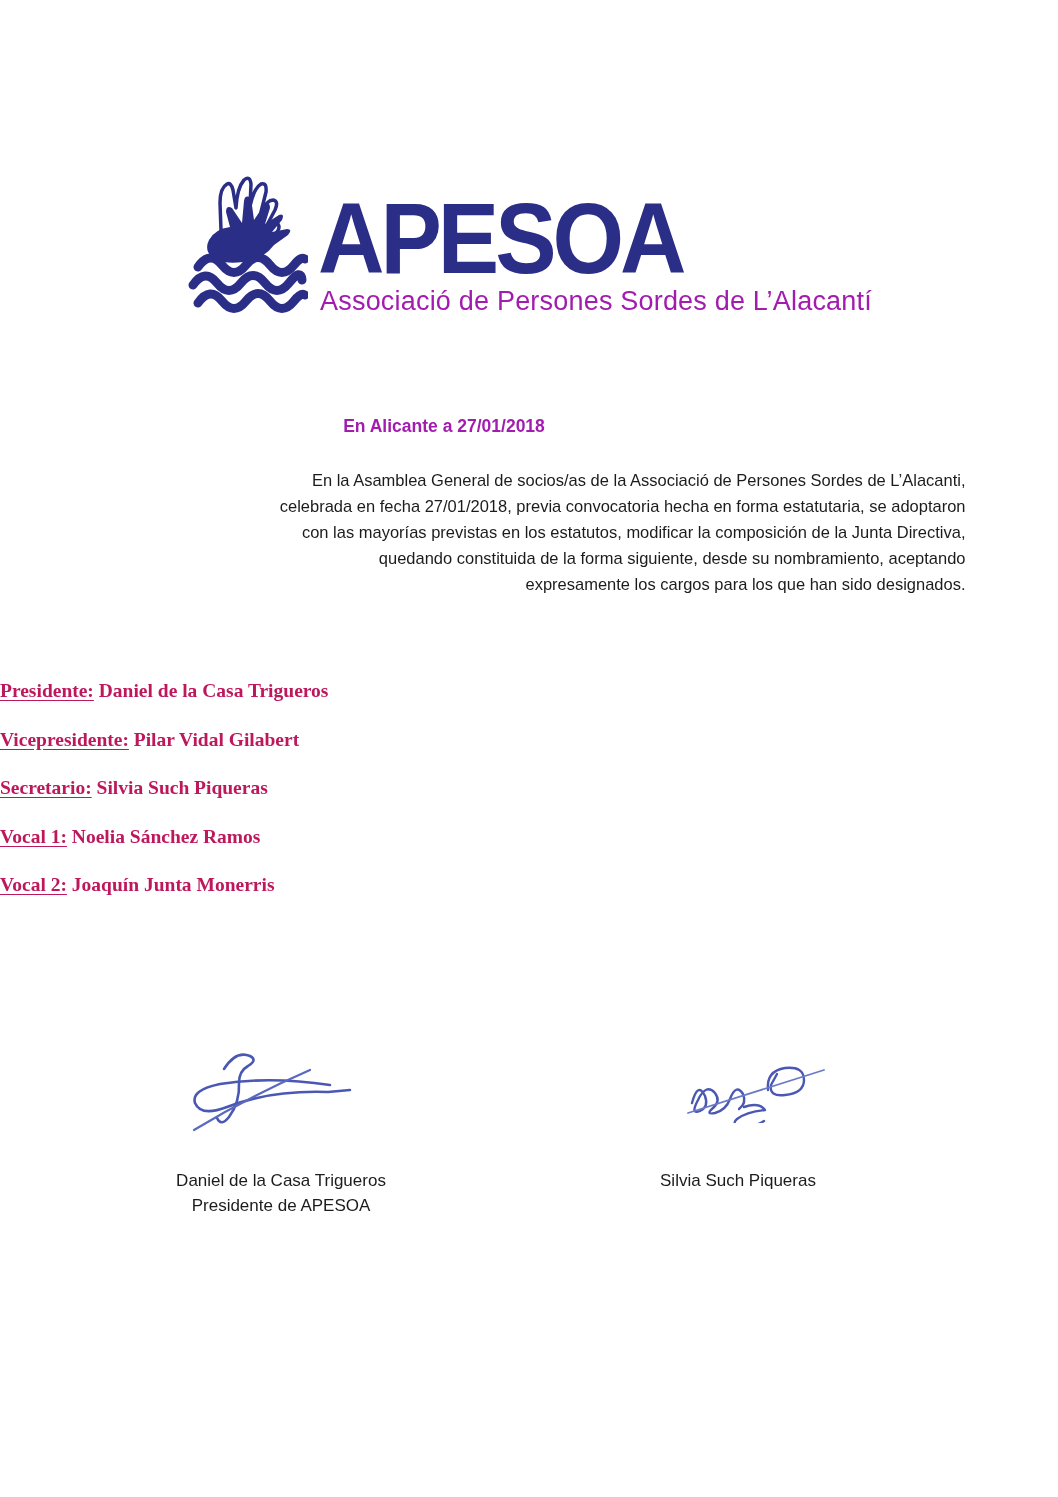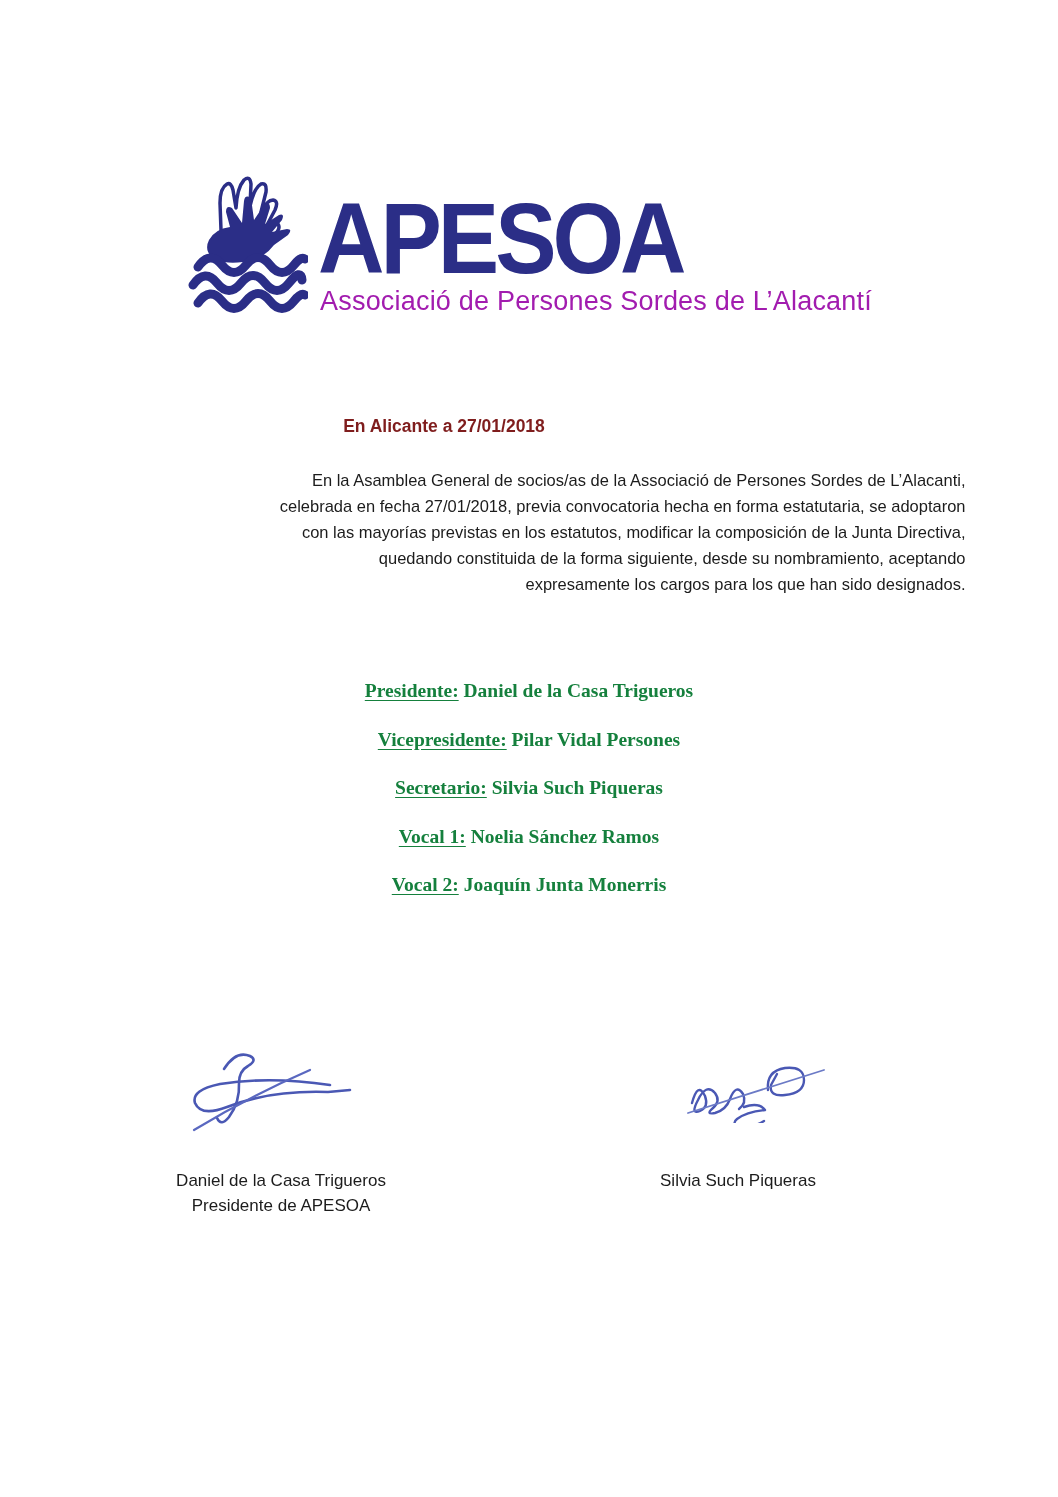--- a/index.html
+++ b/index.html
@@ -23,36 +23,36 @@
     color:#2b2e87;
     transform:scaleY(1.08);transform-origin:bottom left;
   }
   .logo-tagline{
     font-size:27px;font-weight:400;color:#a21caf;
     letter-spacing:0.2px;margin-top:6px;margin-left:2px;
   }
   
   .dateline{
     position:absolute;left:0;top:416px;width:888px;
-    text-align:center;font-size:17.5px;font-weight:700;color:#7f1d1d;
+    text-align:center;font-size:17.5px;font-weight:700;color:#a21caf;
   }
   
   .body-text{
     position:absolute;left:79px;top:468px;width:900px;
     text-align:right;color:#1c1c1c;
   }
   .body-line{
     font-size:17px;line-height:26px;
     transform:scaleX(0.97);transform-origin:center;
     white-space:nowrap;
   }
   
   .board{
-    position:absolute;left:0;top:680px;width:1058px;text-align:center;
-    font-family:"Liberation Serif", serif;color:#15803d;
+    position:absolute;left:0;top:680px;width:1058px;text-align:left;
+    font-family:"Liberation Serif", serif;color:#be185d;
   }
   .board-item{font-size:19.5px;font-weight:700;margin-bottom:26.5px;}
   .board-role{text-decoration:underline;text-underline-offset:3px;}
   
   .sig{position:absolute;}
   .sig-left{left:178px;top:1045px;}
   .sig-right{left:680px;top:1055px;}
   .sig-block{
     position:absolute;width:320px;text-align:center;
     font-size:17px;line-height:25px;color:#1c1c1c;
@@ -105,21 +105,21 @@
     <div class="body-line">expresamente los cargos para los que han sido designados.</div>
   </div>
 
   <div class="board">
     <div class="board-item">
       <span class="board-role">Presidente:</span>
       <span class="board-name">Daniel de la Casa Trigueros</span>
     </div>
     <div class="board-item">
       <span class="board-role">Vicepresidente:</span>
-      <span class="board-name">Pilar Vidal Persones</span>
+      <span class="board-name">Pilar Vidal Gilabert</span>
     </div>
     <div class="board-item">
       <span class="board-role">Secretario:</span>
       <span class="board-name">Silvia Such Piqueras</span>
     </div>
     <div class="board-item">
       <span class="board-role">Vocal 1:</span>
       <span class="board-name">Noelia Sánchez Ramos</span>
     </div>
     <div class="board-item">

